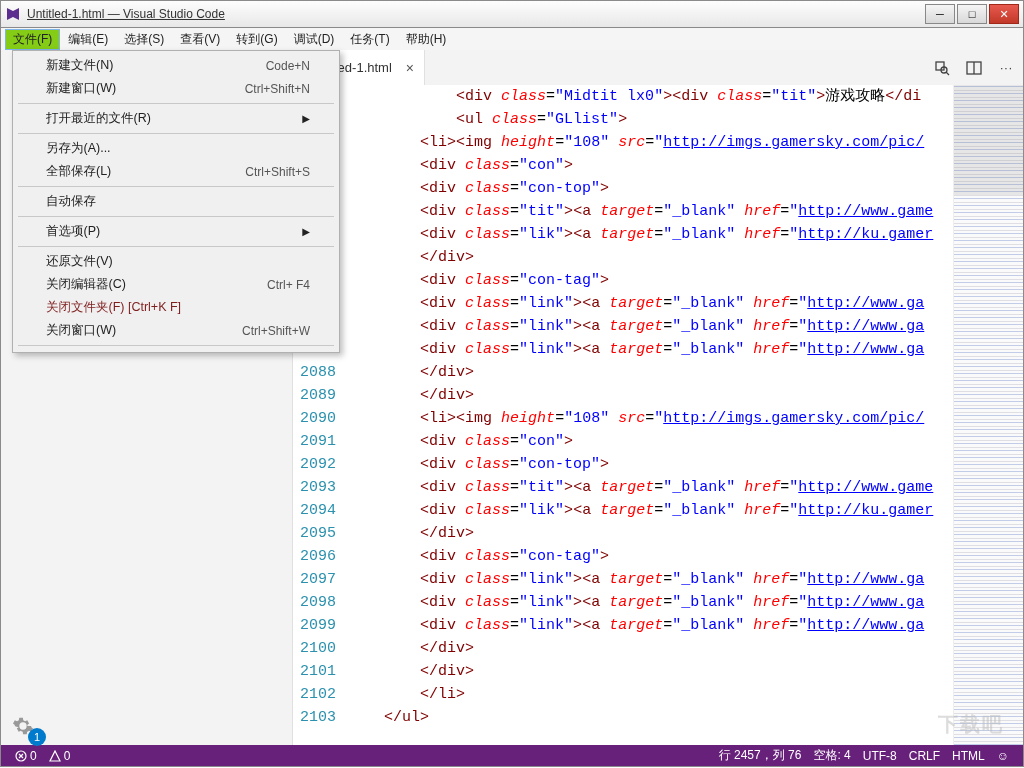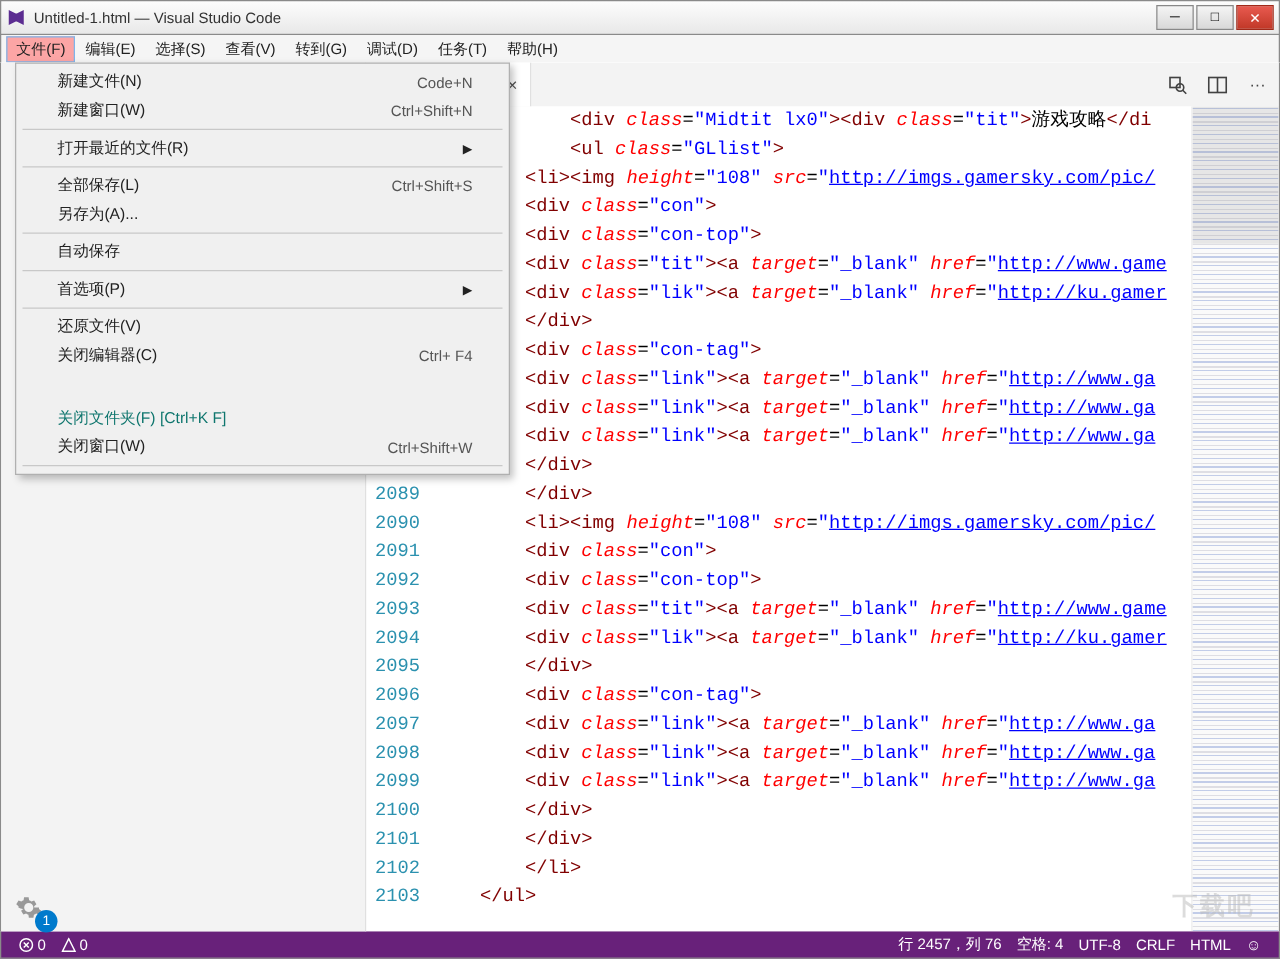--- a/index.html
+++ b/index.html
@@ -1,29 +1,29 @@
 <!DOCTYPE html>
 <html><head>
 <meta charset="utf-8">
 <style>
 * { margin:0; padding:0; box-sizing:border-box; }
 body { font-family:"Segoe UI","Microsoft YaHei",sans-serif; font-size:13px; background:#fff; overflow:hidden; width:1024px; height:768px; position:relative; }
 
 
 .titlebar { height:28px; background:linear-gradient(#fdfdfd,#e8e8e8); border:1px solid #8a8a8a; display:flex; align-items:center; padding:0 4px; }
 .titlebar-icon { width:16px; height:16px; margin-right:6px; display:inline-flex; align-items:center; justify-content:center; }
-.titlebar-title { flex:1; color:#333; font-size:12px; }
+.titlebar-title { flex:1; color:#333; font-size:12px;text-decoration:underline; }
 .win-controls { display:flex; }
 .win-btn { width:30px; height:20px; border:1px solid #888; margin-left:2px; display:flex; align-items:center; justify-content:center; background:linear-gradient(#f5f5f5,#d8d8d8); font-size:11px; cursor:pointer; }
 .win-btn.close { background:linear-gradient(#e85a4f,#c13828); color:#fff; border-color:#a02818; }
 
 
 .menubar { height:22px; background:#f5f5f5; border-left:1px solid #8a8a8a; border-right:1px solid #8a8a8a; display:flex; align-items:center; padding:0 4px; }
 .menu-item { padding:2px 8px; color:#222; cursor:pointer; font-size:12px; }
-.menu-item.active { background:#fca5a5; border:1px solid #7eb4ea; padding:1px 7px; }
+.menu-item.active { background:#84cc16; border:1px solid #7eb4ea; padding:1px 7px; }
 
 
 .app-body { position:relative; height:695px; border-left:1px solid #8a8a8a; border-right:1px solid #8a8a8a; background:#fff; display:flex; }
 .sidebar-placeholder { width:292px; background:#f3f3f3; border-right:1px solid #e0e0e0; }
 .editor-area { flex:1; display:flex; flex-direction:column; overflow:hidden; position:relative; }
 
 
 .tab-row { height:35px; background:#f3f3f3; display:flex; align-items:center; }
 .tab-spacer { width:5px; }
 .tab { height:35px; background:#fff; display:flex; align-items:center; padding:0 10px; border-right:1px solid #e0e0e0; font-size:13px; color:#333; }
@@ -43,23 +43,23 @@
 .p { color:#800000; } 
 .t { color:#800000; } 
 .an { color:#ff0000; }
 .eq { color:#000; }
 .av { color:#0000ff; } 
 .tx { color:#000; }
 .lk { color:#0000ff; text-decoration:underline; }
 .it { font-style:italic; }
 
 
-.dropdown { position:absolute; top:50px; left:12px; width:396px; background:#f0f0f0; border:1px solid #b0b0b0; box-shadow:3px 3px 6px rgba(0,0,0,.25); z-index:100; padding:3px; }
+.dropdown { position:absolute; top:50px; left:12px; width:328px; background:#f0f0f0; border:1px solid #b0b0b0; box-shadow:3px 3px 6px rgba(0,0,0,.25); z-index:100; padding:3px; }
 .dd-item { height:23px; display:flex; align-items:center; padding:0 26px 0 30px; color:#222; cursor:pointer; font-size:12.5px; }
-.dd-item.disabled { color:#0f766e;margin-top:27px; }
+.dd-item.disabled { color:#7f1d1d; }
 .dd-shortcut { margin-left:auto; color:#555; font-size:12px; }
 .dd-sep { height:1px; background:#c8c8c8; margin:3px 2px; }
 .dd-arrow { margin-left:auto; font-size:10px; }
 
 
 .statusbar { height:22px; background:#68217a; border:1px solid #8a8a8a; border-top:none; display:flex; align-items:center; color:#fff; font-size:12px; padding:0 8px; }
 .sb-item { display:flex; align-items:center; padding:0 6px; cursor:pointer; }
 .sb-right { margin-left:auto; display:flex; }
 
 
@@ -173,25 +173,25 @@
       <span>新建窗口(W)</span>
       <span class="dd-shortcut">Ctrl+Shift+N</span>
     </div>
     <div class="dd-sep"></div>
     <div class="dd-item">
       <span>打开最近的文件(R)</span>
       <span class="dd-arrow">▶</span>
     </div>
     <div class="dd-sep"></div>
     <div class="dd-item">
+      <span>另存为(A)...</span>
+    </div>
+    <div class="dd-item">
       <span>全部保存(L)</span>
       <span class="dd-shortcut">Ctrl+Shift+S</span>
-    </div>
-    <div class="dd-item">
-      <span>另存为(A)...</span>
     </div>
     <div class="dd-sep"></div>
     <div class="dd-item">
       <span>自动保存</span>
     </div>
     <div class="dd-sep"></div>
     <div class="dd-item">
       <span>首选项(P)</span>
       <span class="dd-arrow">▶</span>
     </div>

